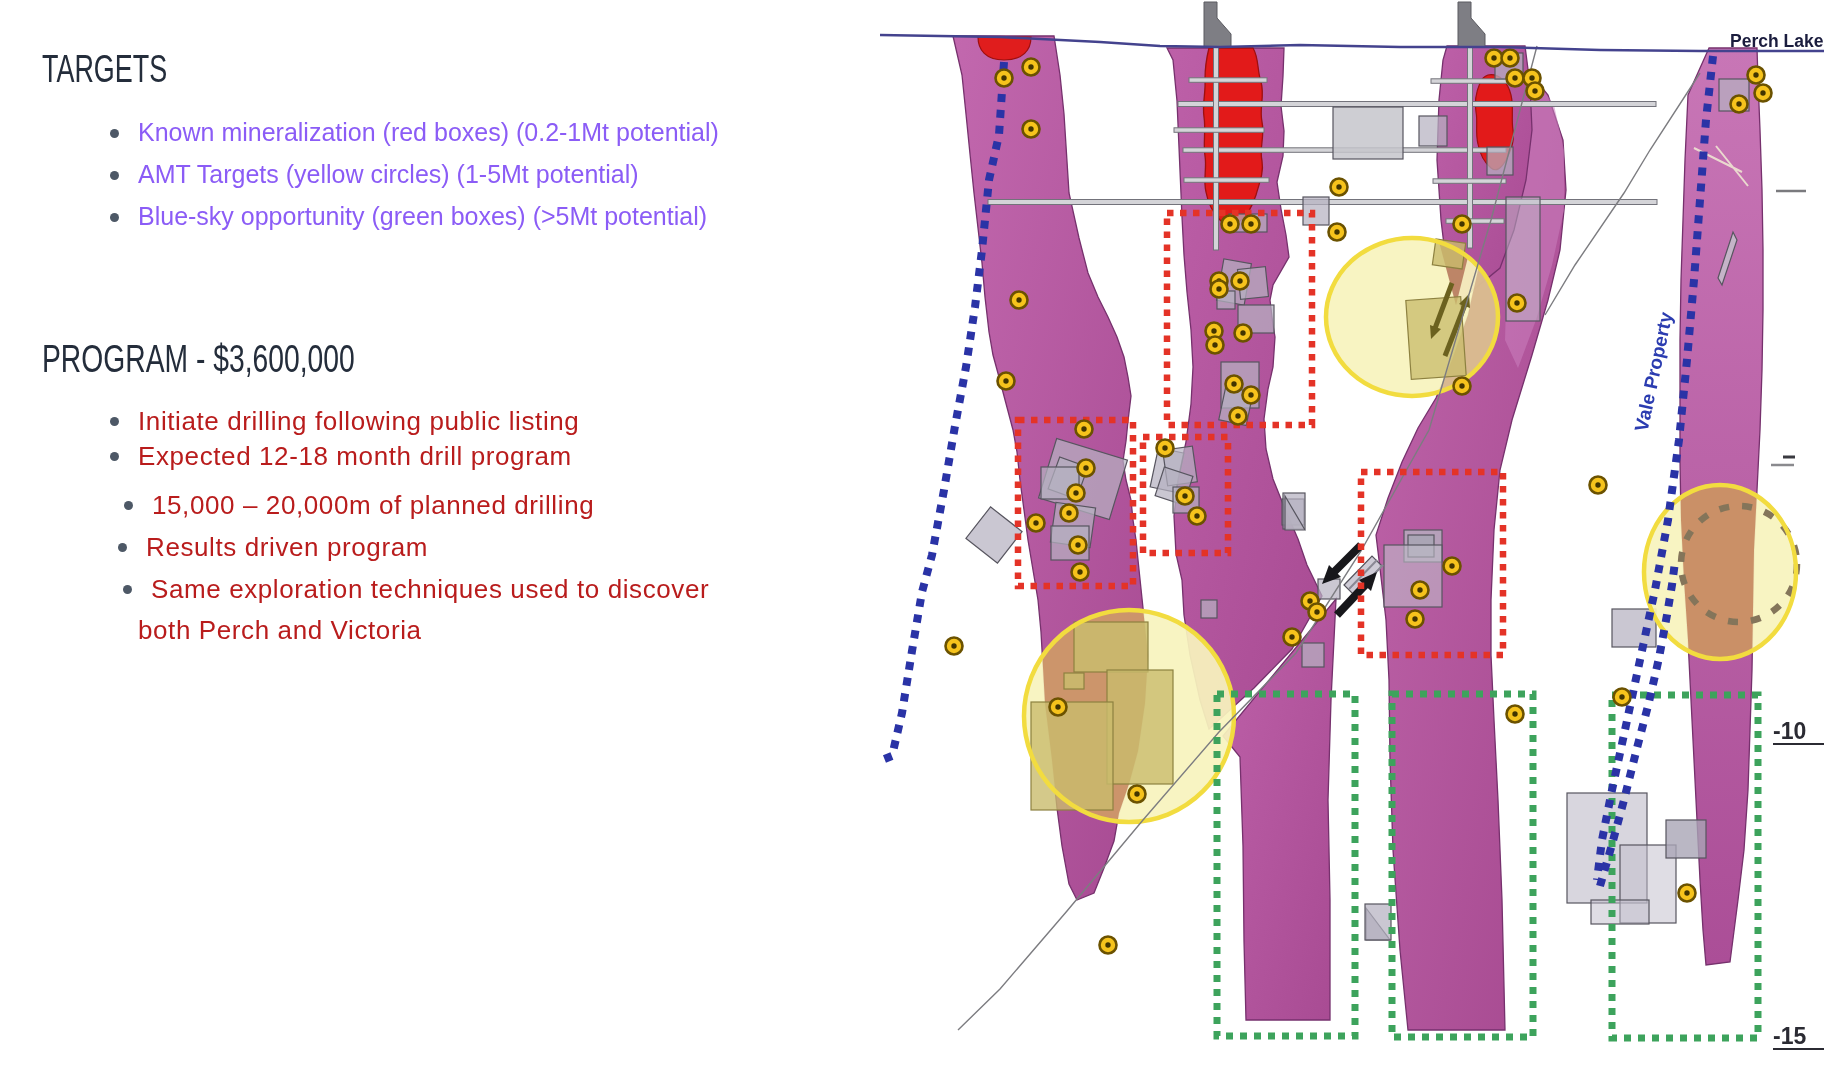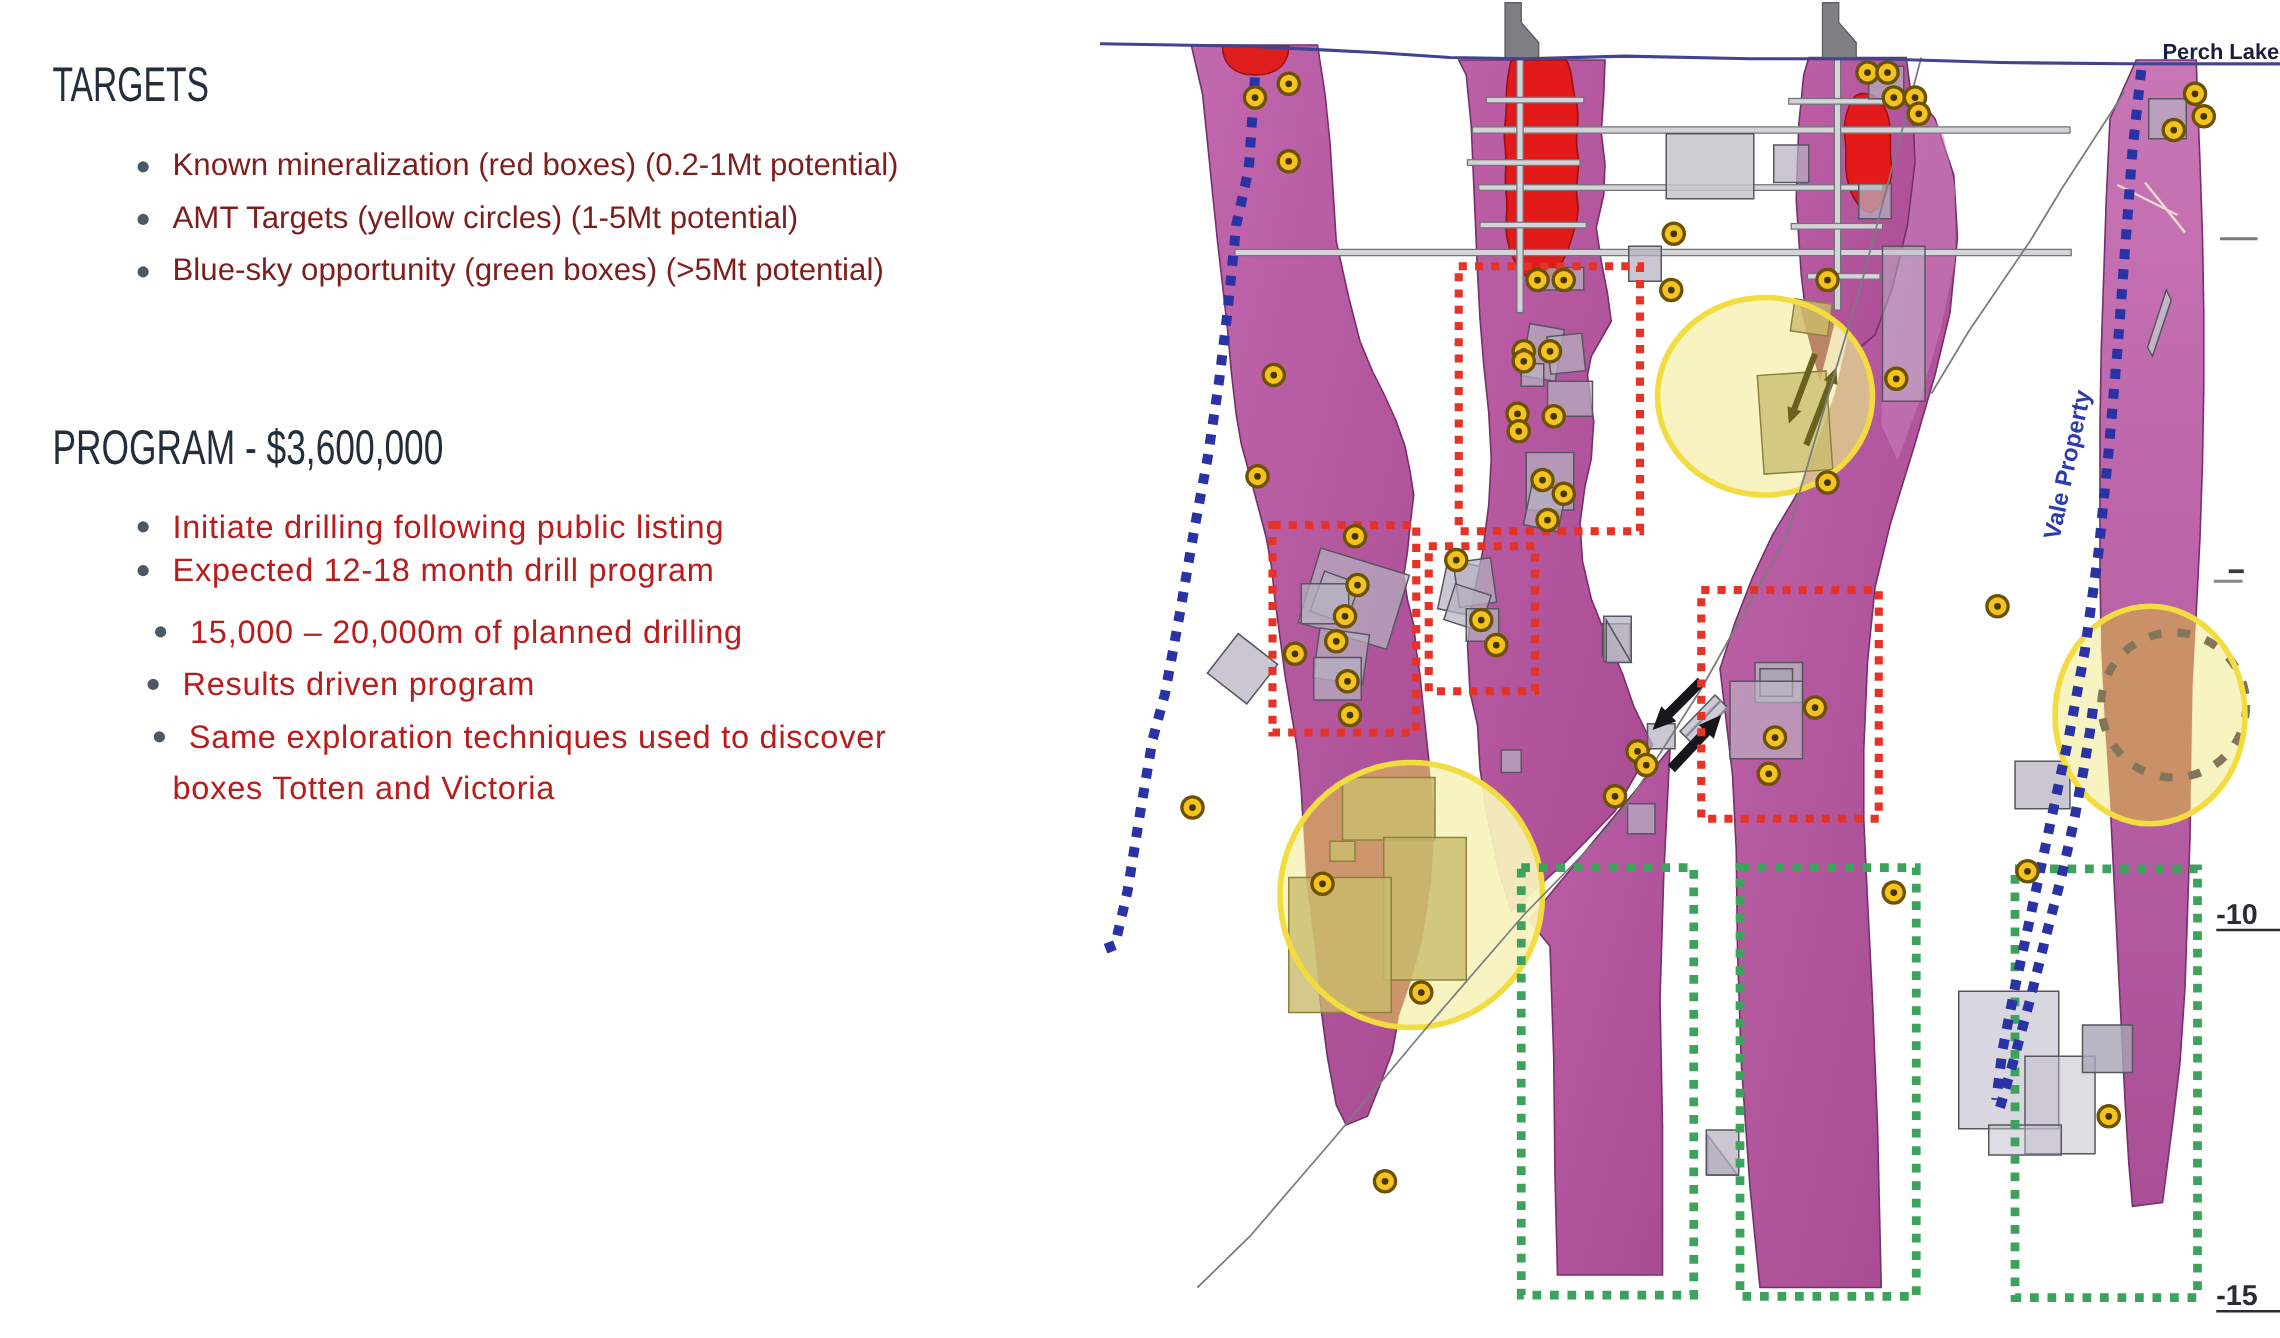--- a/index.html
+++ b/index.html
@@ -1,31 +1,31 @@
 <!DOCTYPE html>
 <html><head><meta charset="utf-8"><style>
 html,body{margin:0;padding:0;width:1824px;height:1070px;background:#ffffff;overflow:hidden;position:relative}
 body{font-family:"Liberation Sans",sans-serif}
 .hd{position:absolute;color:#242d3b;font-size:39px;font-weight:500;white-space:nowrap;transform-origin:0 0}
-.bl{position:absolute;color:#7f1d1d;font-size:25px;letter-spacing:0px;white-space:nowrap}
+.bl{position:absolute;color:#8b5cf6;font-size:25px;letter-spacing:0px;white-space:nowrap}
 .bl b{position:absolute;left:-28px;top:11px;width:9px;height:9px;border-radius:50%;background:#4d5866}
 .b2{position:absolute;color:#b91c1c;font-size:26px;letter-spacing:0.6px;white-space:nowrap}
 .b2 b{position:absolute;left:-28px;top:11px;width:9px;height:9px;border-radius:50%;background:#4d5866}
 </style></head><body>
 <div class="hd" style="left:42px;top:47px;transform:scaleX(0.69)">TARGETS</div>
 <div class="bl" style="left:138px;top:118px"><b></b>Known mineralization (red boxes) (0.2-1Mt potential)</div>
 <div class="bl" style="left:138px;top:160px"><b></b>AMT Targets (yellow circles) (1-5Mt potential)</div>
 <div class="bl" style="left:138px;top:202px"><b></b>Blue-sky opportunity (green boxes) (&gt;5Mt potential)</div>
 <div class="hd" style="left:42px;top:337px;transform:scaleX(0.725)">PROGRAM - $3,600,000</div>
 <div class="b2" style="left:138px;top:406px"><b></b>Initiate drilling following public listing</div>
 <div class="b2" style="left:138px;top:441px"><b></b>Expected 12-18 month drill program</div>
 <div class="b2" style="left:152px;top:490px"><b></b>15,000 – 20,000m of planned drilling</div>
 <div class="b2" style="left:146px;top:532px"><b></b>Results driven program</div>
 <div class="b2" style="left:151px;top:574px"><b></b>Same exploration techniques used to discover</div>
-<div class="b2" style="left:138px;top:615px">boxes Totten and Victoria</div>
+<div class="b2" style="left:138px;top:615px">both Perch and Victoria</div>
 <svg width="954" height="1070" viewBox="870 0 954 1070" style="position:absolute;left:870px;top:0">
     <defs>
 <linearGradient id="gA" x1="0" y1="0" x2="1" y2="1">
  <stop offset="0" stop-color="#c268ae"></stop>
         <stop offset="1" stop-color="#a74a92"></stop>
 </linearGradient>
 <linearGradient id="gB" x1="0" y1="0" x2="1" y2="1">
  <stop offset="0" stop-color="#bd60a8"></stop>
         <stop offset="1" stop-color="#a84b93"></stop>
 </linearGradient>

